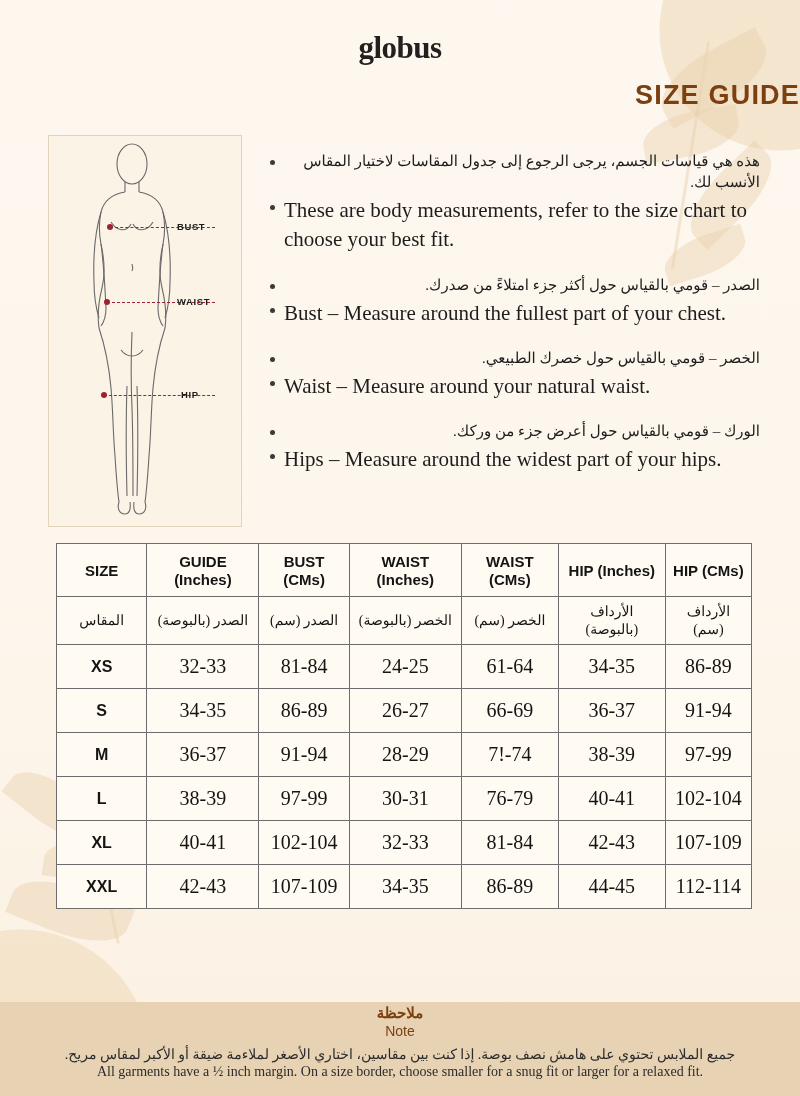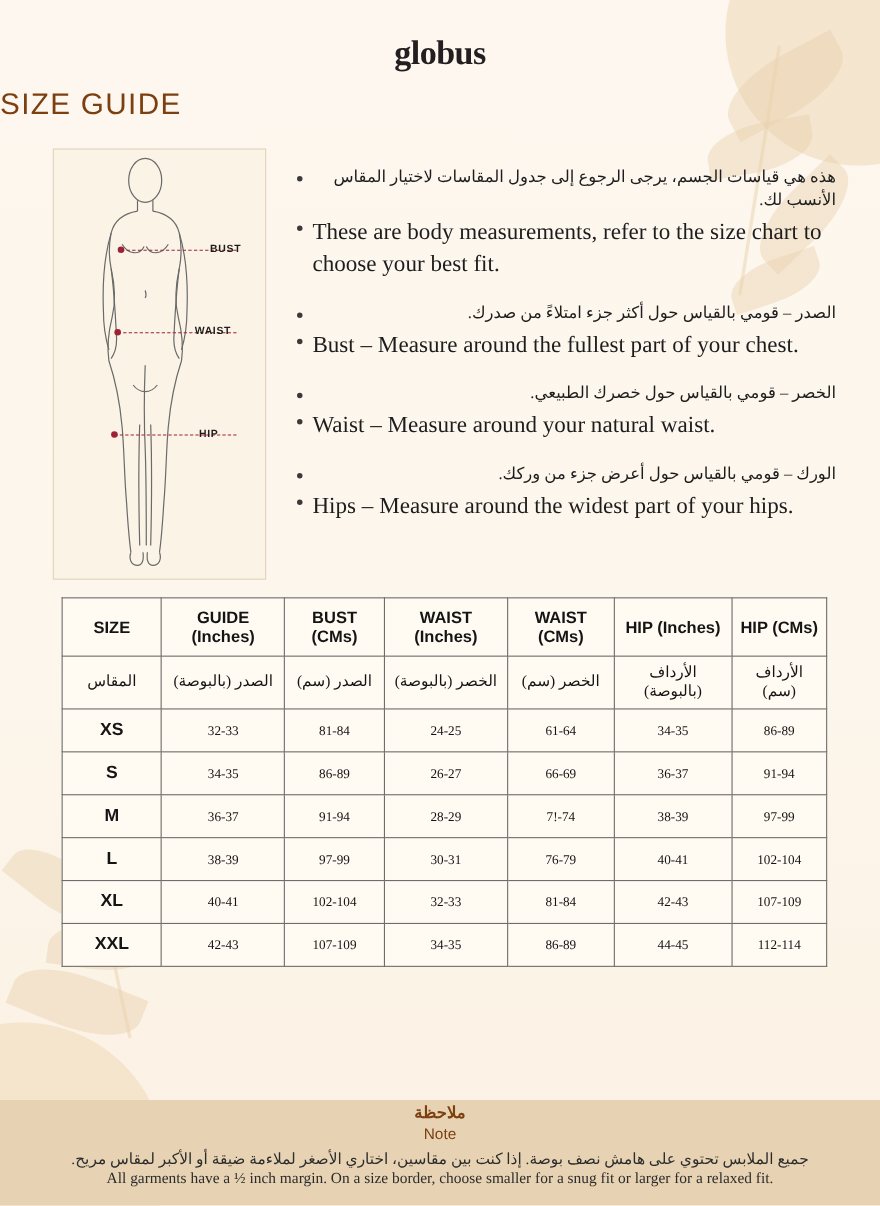--- a/index.html
+++ b/index.html
@@ -54,24 +54,24 @@
   .brand {
     text-align: center;
     padding-top: 30px;
     font-family: "Liberation Serif", serif;
     font-weight: bold;
     font-size: 31px;
     letter-spacing: -0.5px;
     color: #231f20;
   }
   .title {
-    text-align: left;
+    text-align: right;
     margin-top: 14px;
     font-family: "Liberation Sans", sans-serif;
-    font-weight: normal;
+    font-weight: bold;
     font-size: 27px;
     letter-spacing: 1.2px;
     color: #7b3f10;
   }
 
   
   .top {
     display: flex;
     margin-top: 24px;
     padding: 0 40px 0 48px;
@@ -171,21 +171,21 @@
     line-height: 1.18;
   }
   th.head-ar {
     font-size: 14px;
     font-weight: normal;
     padding: 6px 6px;
     line-height: 1.25;
     direction: rtl;
   }
   td {
-    font-size: 12px;
+    font-size: 20px;
     padding: 10px 4px;
   }
   td.size-cell {
     font-family: "Liberation Sans", sans-serif;
     font-weight: bold;
     font-size: 16px;
   }
   col.c-size { width: 13%; }
 
   
@@ -276,21 +276,21 @@
             <path d="M78 250 C77 280, 77 320, 78 360"></path>
             <path d="M88 250 C89 280, 89 320, 88 360"></path>
 
             <path d="M70 366 C68 372, 70 378, 76 378 C80 378, 82 374, 81 366"></path>
             <path d="M96 366 C98 372, 96 378, 90 378 C86 378, 84 374, 85 366"></path>
           </g>
         </svg>
 
         <div class="measure-dot" style="left:58px; top:88px;"></div>
         <div class="measure-line" style="left:61px; top:91px; width:105px;"></div>
-        <div class="measure-label" style="left:142px; top:85px;">BUST</div>
+        <div class="measure-label" style="left:128px; top:85px;">BUST</div>
 
         <div class="measure-dot" style="left:55px; top:163px;"></div>
         <div class="measure-line" style="left:58px; top:166px; width:108px;"></div>
         <div class="measure-label" style="left:128px; top:160px;text-align:right;">WAIST</div>
 
         <div class="measure-dot" style="left:52px; top:256px;"></div>
         <div class="measure-line" style="left:55px; top:259px; width:111px;"></div>
         <div class="measure-label" style="left:132px; top:253px;">HIP</div>
       </div>
 

